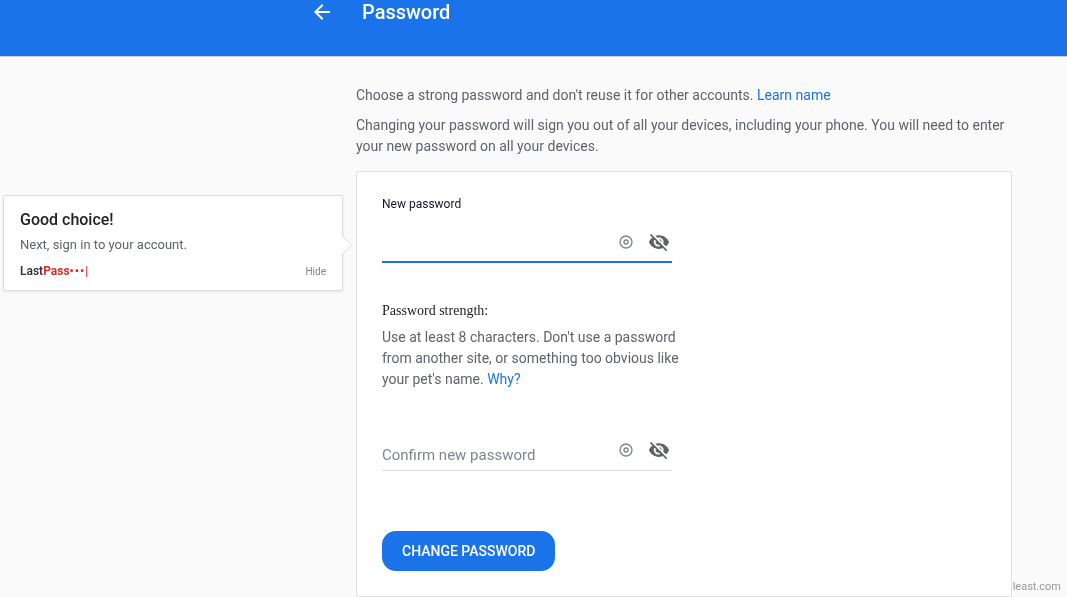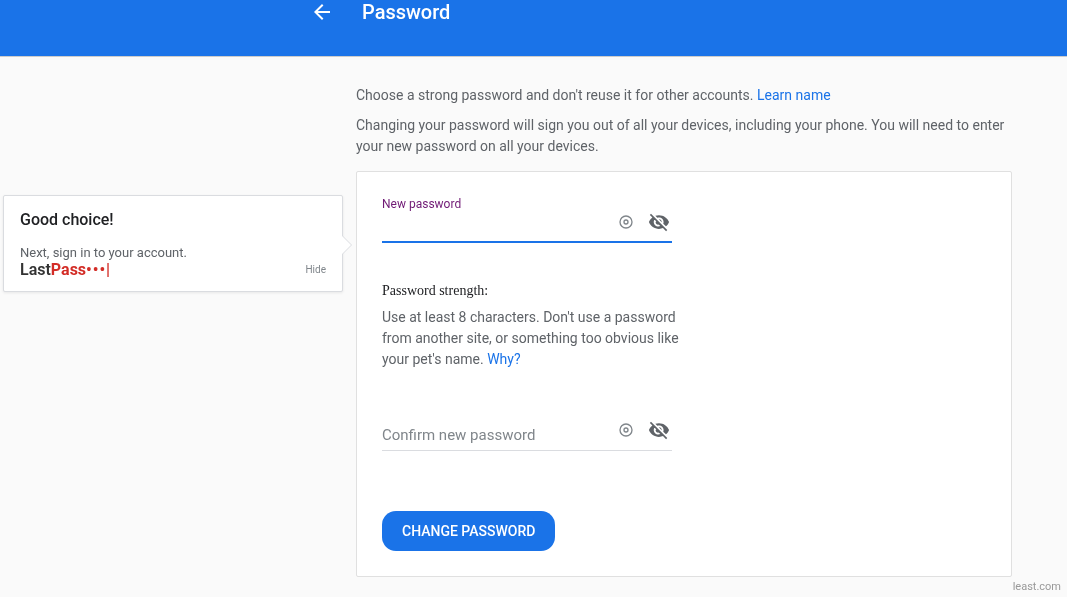--- a/index.html
+++ b/index.html
@@ -6,39 +6,39 @@
     body { background: #fafafa; width: 1067px; height: 597px; overflow: hidden; position: relative; }
     .header { background: #1a73e8; height: 57px; display: flex; align-items: flex-start; padding-left: 310px; border-bottom: 1px solid #ccc; }
     .back-icon { color: white; cursor: pointer; margin-right: 28px; }
     .header-title { color: white; font-size: 20px; font-weight: 500; }
     .content { padding: 30px 0 0 356px; max-width: 1010px; }
     .intro1 { color: #5f6368; font-size: 14px; margin-bottom: 12px; }
     .learn-more { color: #1a73e8; text-decoration: none; cursor: pointer; }
     .intro2 { color: #5f6368; font-size: 14px; margin-bottom: 14px; line-height: 1.5; }
     .card { background: white; border: 1px solid #e0e0e0; border-radius: 2px; padding: 25px; width: 656px; }
     .field-group { position: relative; margin-bottom: 40px; }
-    .field-label { color: #701a75; font-size: 12px; display: block; margin-bottom: 0; }
+    .field-label { color: #0f172a; font-size: 12px; display: block; margin-bottom: 20px; }
     .field-input { border: none; border-bottom: 2px solid #1a73e8; width: 290px; font-size: 15px; padding: 6px 0; outline: none; color: #202124; }
     .field-input.plain { border-bottom: 1px solid #dadce0; }
     .field-input::placeholder { color: #80868b; font-size: 15px; }
     .icon-row { position: absolute; left: 236px; bottom: 6px; display: flex; align-items: center; gap: 14px; }
     .key-icon { color: #80868b; }
     .eye-icon { color: #5f6368; cursor: pointer; }
     .strength-title { font-size: 14px; color: #202124; margin-bottom: 8px; font-family: Liberation Serif, serif; }
     .strength-text { font-size: 14px; color: #5f6368; line-height: 1.5; width: 300px; margin-bottom: 50px; }
     .why-link { color: #1a73e8; text-decoration: none; cursor: pointer; }
     .confirm-group { margin-bottom: 60px; }
     .change-btn { background: #1a73e8; color: white; border: none; padding: 12px 20px; font-size: 14px; font-weight: 500; cursor: pointer; border-radius: 14px; }
     .tooltip { position: absolute; left: 3px; top: 195px; width: 340px; background: white; border: 1px solid #dadce0; border-radius: 2px; padding: 14px 16px 12px 16px; box-shadow: 0 1px 3px rgba(0,0,0,0.08); }
     .tooltip::after { content: ''; position: absolute; right: -9px; top: 40px; width: 0; height: 0; border-top: 9px solid transparent; border-bottom: 9px solid transparent; border-left: 9px solid white; }
     .tooltip::before { content: ''; position: absolute; right: -10px; top: 39px; width: 0; height: 0; border-top: 10px solid transparent; border-bottom: 10px solid transparent; border-left: 10px solid #dadce0; }
-    .tip-title { font-size: 16px; font-weight: 500; color: #202124; margin-bottom: 16px; }
-    .tip-sub { font-size: 13px; color: #5f6368; }
+    .tip-title { font-size: 16px; font-weight: 500; color: #202124; margin-bottom: 8px; }
+    .tip-sub { font-size: 13px; color: #5f6368; margin-bottom: 12px; }
     .tip-footer { display: flex; justify-content: space-between; align-items: center; }
-    .lp-logo { font-size: 16px; font-weight: 600; color: #333; }
+    .lp-logo { font-size: 12px; font-weight: 600; color: #333; }
     .lp-logo .red { color: #d32d27; font-weight: 700; }
     .lp-logo .dots { color: #d32d27; letter-spacing: 1px; }
     .hide-link { color: #80868b; font-size: 10px; cursor: pointer; }
     .watermark { position: absolute; right: 6px; bottom: 4px; font-size: 11px; color: #999; }
   </style>
 </head>
 <body>
 
 <div class="header">
   <span class="back-icon">

